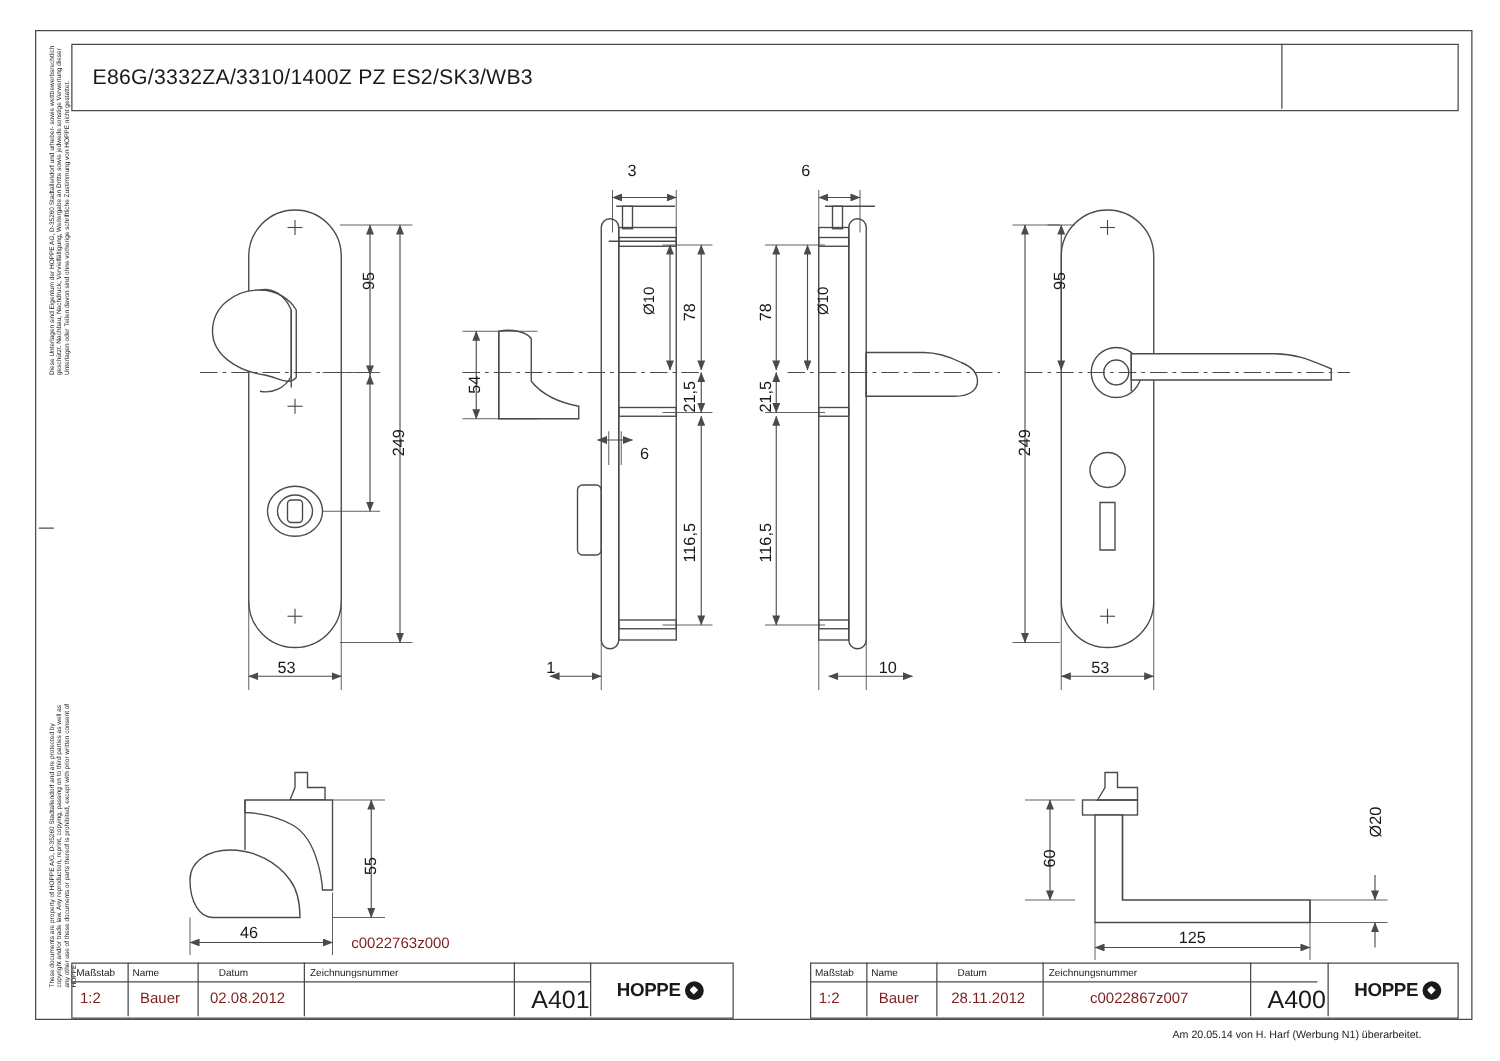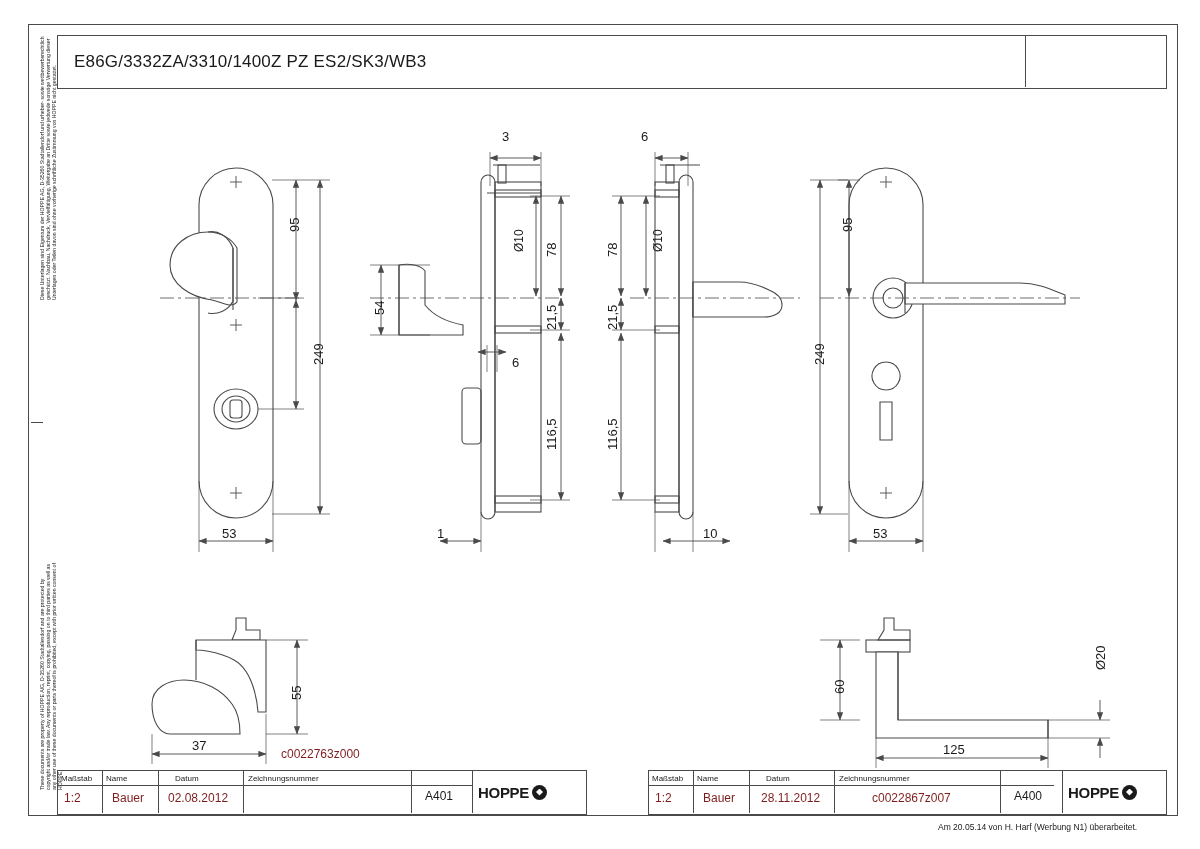--- a/index.html
+++ b/index.html
@@ -6,23 +6,23 @@
   body{font-family:"Liberation Sans",sans-serif;}
   #sheet{position:relative;width:1200px;height:849px;background:#ffffff;overflow:hidden;}
   .frame{position:absolute;border:1.5px solid #4a4a4a;}
   .ln{position:absolute;background:#4a4a4a;}
   .txt{position:absolute;color:#1a1a1a;white-space:nowrap;font-family:"Liberation Sans",sans-serif;}
   .vtxt{transform-origin:0 0;}
   .title{font-size:17px;letter-spacing:.2px;}
   .tiny{font-size:8.5px;}
   .dim{font-size:13px;}
   .dim-sm{font-size:12px;}
-  .big{font-size:12px;}
+  .big{font-size:20px;}
   svg{position:absolute;left:0;top:0;overflow:visible;}
-  .brandbox{position:absolute;display:flex;align-items:center;gap:3px;}
+  .brandbox{position:absolute;display:flex;align-items:center;justify-content:center;gap:3px;}
   .brandtxt{font-weight:bold;font-size:15px;letter-spacing:-0.3px;color:#1a1a1a;font-family:"Liberation Sans",sans-serif;}
   .brandmark{width:15px;height:15px;border-radius:50%;background:#1a1a1a;position:relative;}
   .brandmark:after{content:"";position:absolute;left:4px;top:4px;width:7px;height:7px;background:#fff;
      clip-path:polygon(50% 0,100% 50%,50% 100%,0 50%);}
   .footlabel{font-size:8px;color:#1a1a1a;}
   .footval{font-size:12px;color:#7f1d1d;}
   .note{font-size:8.5px;color:#1a1a1a;}
 </style>
 </head>
 <body>
@@ -275,21 +275,21 @@
   <div class="txt dim" style="left:605px;top:257px;transform:rotate(-90deg);transform-origin:left top;">78</div>
   <div class="txt dim" style="left:605px;top:330px;transform:rotate(-90deg);transform-origin:left top;">21,5</div>
   <div class="txt dim" style="left:605px;top:450px;transform:rotate(-90deg);transform-origin:left top;">116,5</div>
   <div class="txt dim" style="left:703px;top:526px;">10</div>
 
   <div class="txt dim" style="left:840px;top:232px;transform:rotate(-90deg);transform-origin:left top;">95</div>
   <div class="txt dim" style="left:812px;top:365px;transform:rotate(-90deg);transform-origin:left top;">249</div>
   <div class="txt dim" style="left:873px;top:526px;">53</div>
 
   <div class="txt dim" style="left:289px;top:700px;transform:rotate(-90deg);transform-origin:left top;">55</div>
-  <div class="txt dim" style="left:192px;top:738px;">37</div>
+  <div class="txt dim" style="left:192px;top:738px;">46</div>
 
   <div class="txt dim" style="left:832px;top:694px;transform:rotate(-90deg);transform-origin:left top;">60</div>
   <div class="txt dim" style="left:943px;top:742px;">125</div>
   <div class="txt dim" style="left:1093px;top:670px;transform:rotate(-90deg);transform-origin:left top;">Ø20</div>
 
   <div class="frame" style="left:57px;top:770px;width:528px;height:43px;border-width:1.2px;"></div>
   <div class="ln" style="left:57px;top:785px;width:415px;height:1px;"></div>
   <div class="ln" style="left:102px;top:770px;width:1px;height:43px;"></div>
   <div class="ln" style="left:158px;top:770px;width:1px;height:43px;"></div>
   <div class="ln" style="left:243px;top:770px;width:1px;height:43px;"></div>

